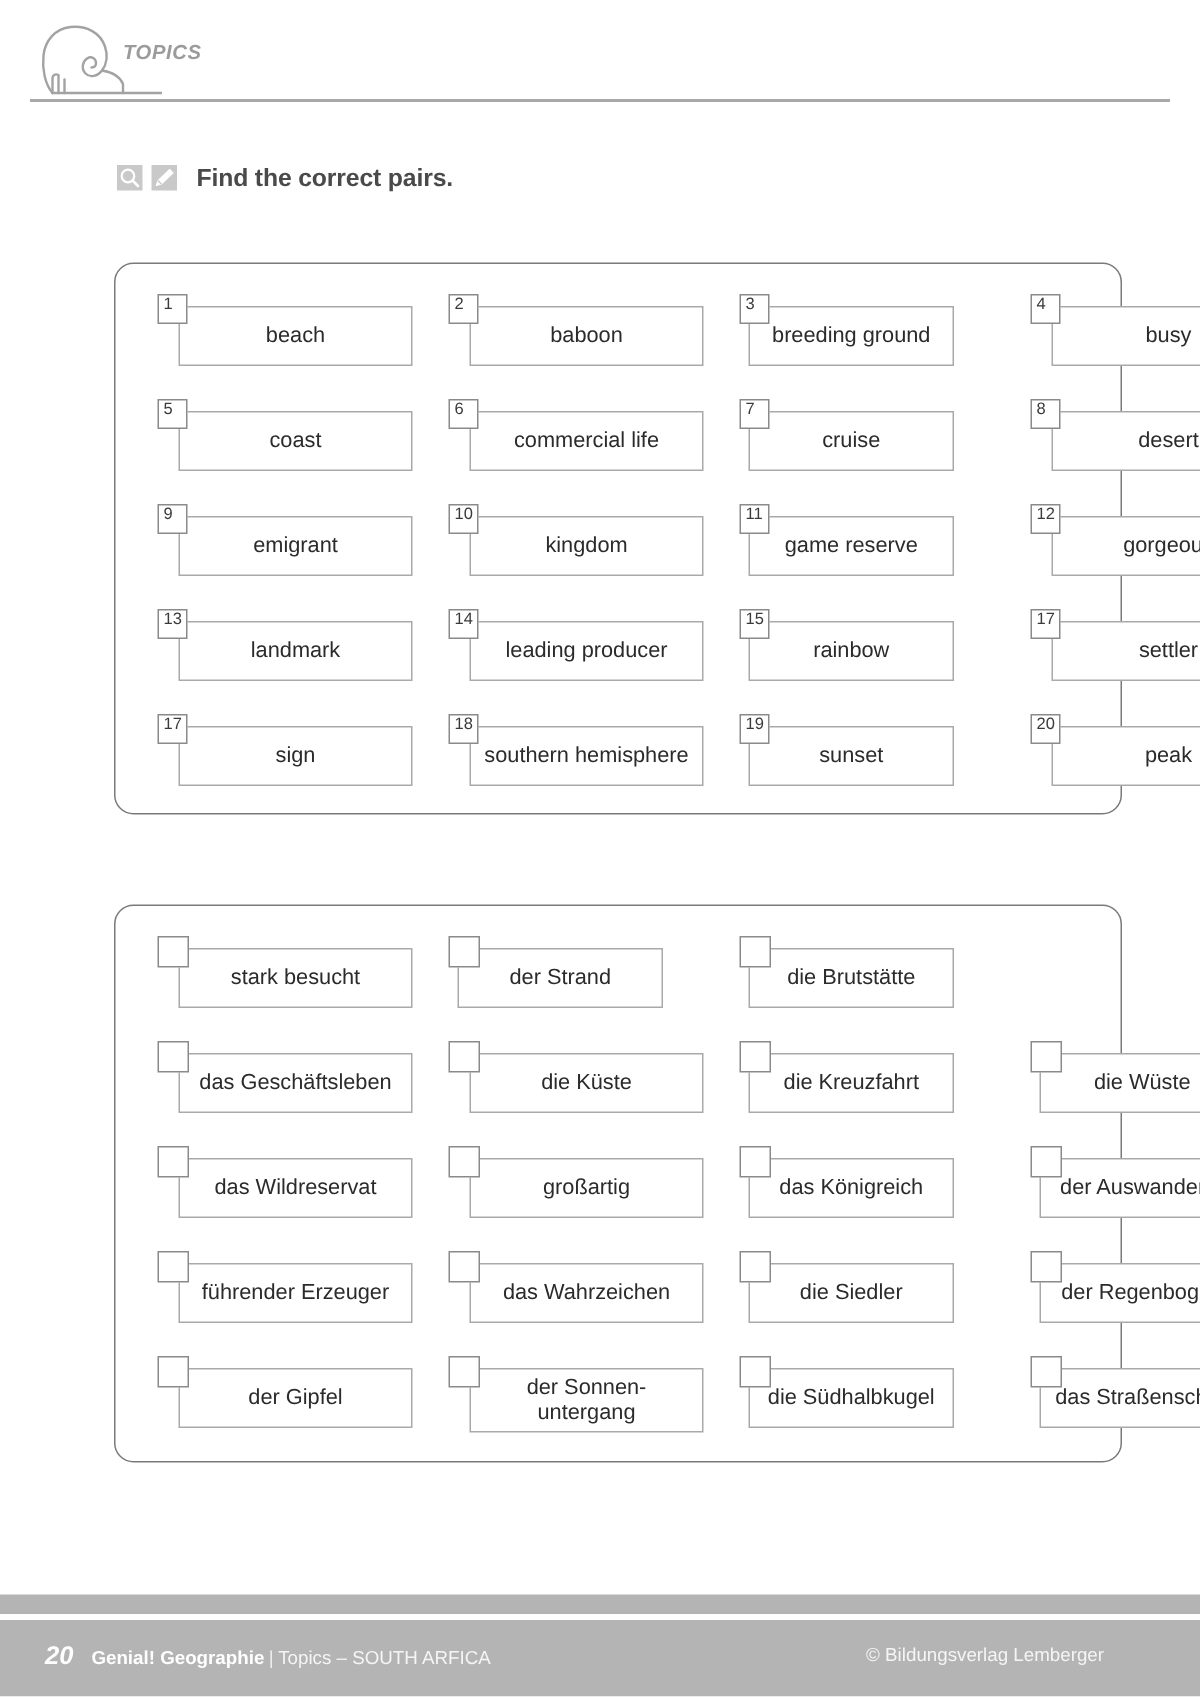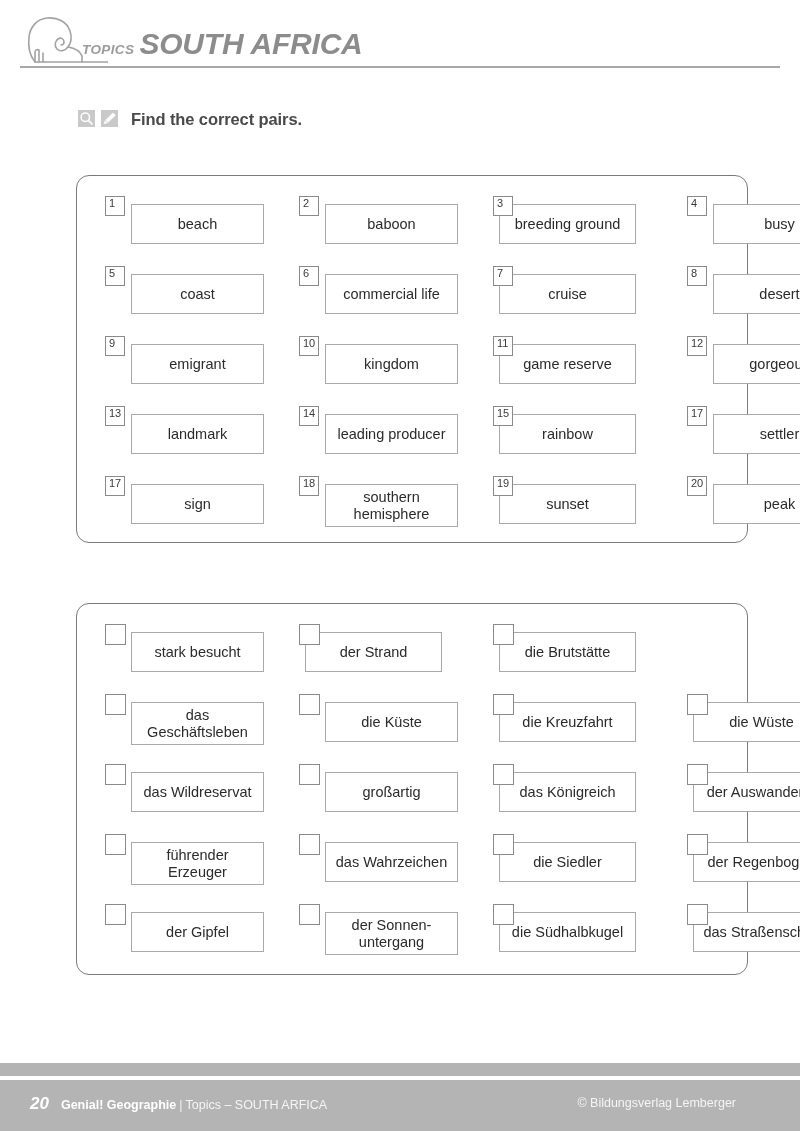--- a/index.html
+++ b/index.html
@@ -108,23 +108,23 @@
   }
   
   .cell.c1 { width: 165px; margin-left: 28px; }
   .cell.c2 { width: 165px; margin-left: 29px; }
   .cell.c3 { width: 165px; margin-left: 29px; }
   .cell.c4 { width: 165px; margin-left: 29px; }
 
   
   .word-box {
     position: absolute;
-    left: 26px;
+    left: 14px;
     top: 8px;
-    width: 133px;
+    width: 156px;
     min-height: 40px;
     border: 1px solid #a9a9a9;
     background: #ffffff;
     box-sizing: border-box;
     display: flex;
     align-items: center;
     justify-content: center;
     text-align: center;
     font-size: 14.5px;
     color: #2b2b2b;
@@ -216,21 +216,20 @@
         <path d="M13 50 L13 40 C13 38 15 37 17 38 L17 50"></path>
         <path d="M21 50 L21 41"></path>
         <path d="M46 35 C52 36 58 39 60 44 L60 50"></path>
         <path d="M13 50 L86 50"></path>
       </g>
     </svg>
   </div>
 
   <div id="header-title-group">
     <span id="header-topics">TOPICS</span>
-    <span id="header-subject">SOUTH AFRICA</span>
   </div>
 
   <div id="header-rule"></div>
 </div>
 
 <div id="task-line">
   <span class="task-icon">
     <svg viewBox="0 0 17 17" width="17" height="17" aria-hidden="true">
       <circle cx="7.3" cy="7.3" r="4.2" fill="none" stroke="#ffffff" stroke-width="1.5"></circle>
       <line x1="10.5" y1="10.5" x2="14" y2="14" stroke="#ffffff" stroke-width="1.7" stroke-linecap="round"></line>

